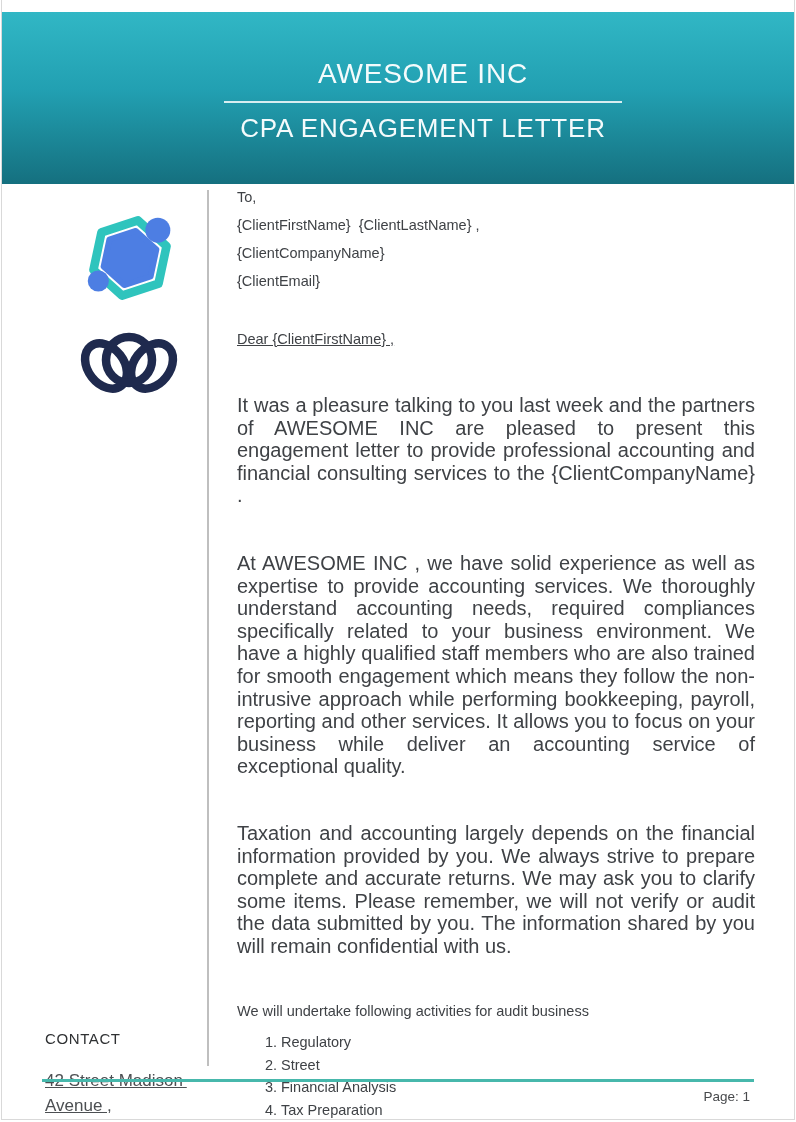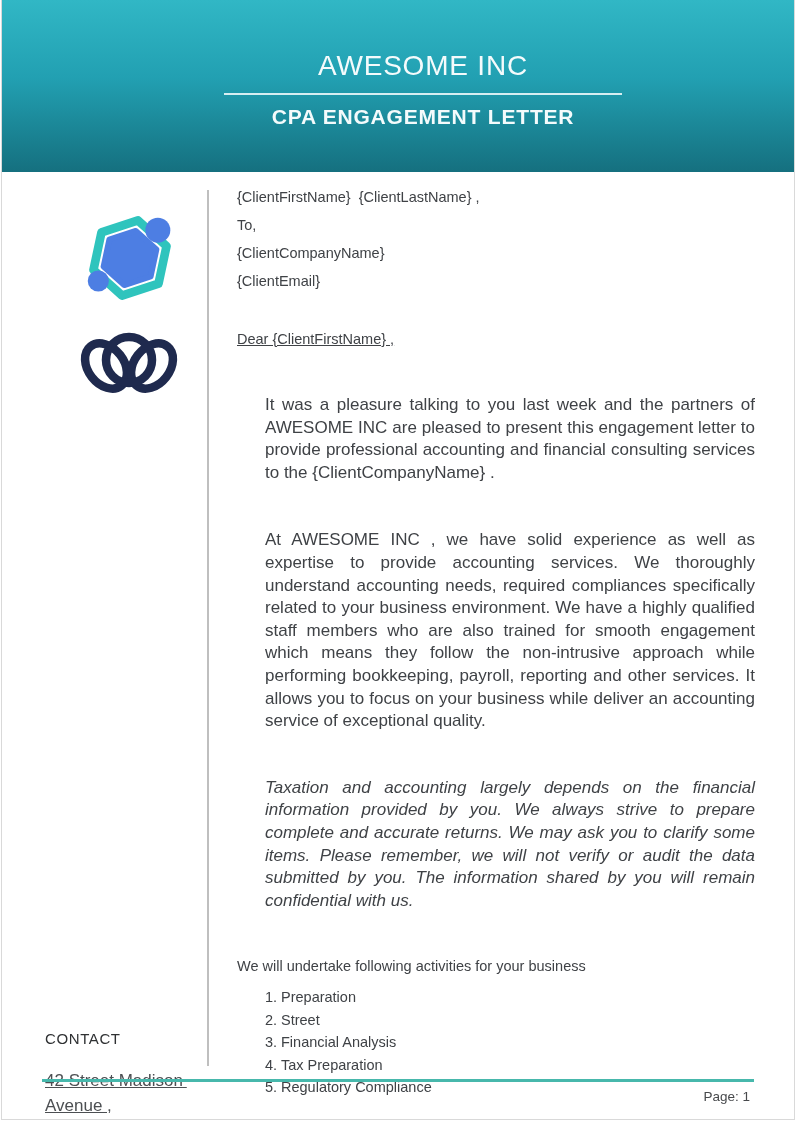--- a/index.html
+++ b/index.html
@@ -8,33 +8,33 @@
     width: 796px; height: 1122px;
     font-family: "Liberation Sans", "DejaVu Sans", sans-serif;
     position: relative; overflow: hidden;
   }
   .page {
     position: absolute; left: 1px; top: 0; width: 794px; height: 1120px;
     background: #fff; border: 1px solid #d9d9d9; border-top: none;
   }
   
   .header {
-    position: absolute; left: 0; top: 0; width: 100%; height: 172px;
+    position: absolute; left: 0; top: 12px; width: 100%; height: 172px;
     background: linear-gradient(180deg, #31b7c5 0%, #22a0b2 45%, #15707f 100%);
     display: flex; flex-direction: column; align-items: center; justify-content: center;
   }
   .header-inner { transform: translateX(25px); display: flex; flex-direction: column; align-items: center; padding-top: 6px; }
   .company-name {
     color: #f4fbfc; font-size: 28px; font-weight: 400; letter-spacing: 0.8px;
   }
   .header-divider {
     width: 398px; height: 2px; background: #d7eef1; margin: 11px 0 10px 0;
   }
   .letter-title {
-    color: #f4fbfc; font-size: 21px; font-weight: 700; letter-spacing: 0.8px;
+    color: #f4fbfc; font-size: 26px; font-weight: 400; letter-spacing: 0.8px;
   }
   
   .sidebar { position: absolute; left: 0; top: 172px; width: 206px; height: 908px; }
   .logo-hex { position: absolute; left: 80px; top: 38px; width: 96px; height: 96px; }
   .logo-rings { position: absolute; left: 74px; top: 156px; width: 106px; height: 72px; }
   .divider-v {
     position: absolute; left: 205px; top: 190px; width: 2px; height: 876px;
     background: #bfbfbf;
   }
   .contact { position: absolute; left: 43px; top: 858px; width: 160px; }
@@ -46,25 +46,25 @@
     font-size: 17px; color: #4c4f52; line-height: 25.3px; white-space: pre-wrap; text-decoration: underline;
   }
   
   .content {
     position: absolute; left: 235px; top: 190px; width: 518px;
     color: #3f4246;
   }
   .to-line { font-size: 14.5px; line-height: 15px; margin-bottom: 13px; white-space: pre-wrap; }
   .salutation { font-size: 14.5px; line-height: 15px; margin-top: 43px; white-space: pre-wrap; text-decoration: underline; }
   .body-paragraph {
-    font-size: 17px; line-height: 22.6px; text-align: justify; white-space: pre-wrap; margin-left: 28px;
+    font-size: 20px; line-height: 22.6px; text-align: justify; white-space: pre-wrap;
   }
   .p1 { margin-top: 47px; }
   .p2 { margin-top: 45px; }
-  .p3 { margin-top: 44px; font-style: italic; }
+  .p3 { margin-top: 44px; }
   .activities-intro { font-size: 14.5px; line-height: 15px; margin-top: 47px; }
   .activities-list { margin-top: 12px; padding-left: 44px; }
   .activities-list li {
     font-size: 14.5px; line-height: 22.5px; color: #3f4246;
   }
   
   .footer-line {
     position: absolute; left: 40px; top: 1079px; width: 712px; height: 3px;
     background: #47b8ac;
   }
@@ -107,34 +107,34 @@
       <div class="contact-heading">CONTACT</div>
       <div class="contact-line">42 Street Madison Avenue ,</div>
       <div class="contact-line">United States  - 10001</div>
 
     </div>
   </div>
 
   <div class="divider-v"></div>
 
   <div class="content">
+    <div class="to-line">To,</div>
     <div class="to-line">{ClientFirstName}  {ClientLastName} ,</div>
-    <div class="to-line">To,</div>
     <div class="to-line">{ClientCompanyName}</div>
     <div class="to-line">{ClientEmail}</div>
 
     <div class="salutation">Dear {ClientFirstName} ,</div>
 
     <p class="body-paragraph p1">It was a pleasure talking to you last week and the partners of AWESOME INC are pleased to present this engagement letter to provide professional accounting and financial consulting services to the {ClientCompanyName} .</p>
     <p class="body-paragraph p2">At AWESOME INC , we have solid experience as well as expertise to provide accounting services. We thoroughly understand accounting needs, required compliances specifically related to your business environment. We have a highly qualified staff members who are also trained for smooth engagement which means they follow the non-intrusive approach while performing bookkeeping, payroll, reporting and other services. It allows you to focus on your business while deliver an accounting service of exceptional quality.</p>
     <p class="body-paragraph p3">Taxation and accounting largely depends on the financial information provided by you. We always strive to prepare complete and accurate returns. We may ask you to clarify some items. Please remember, we will not verify or audit the data submitted by you. The information shared by you will remain confidential with us.</p>
 
-    <div class="activities-intro">We will undertake following activities for your business</div>
+    <div class="activities-intro">We will undertake following activities for audit business</div>
     <ol class="activities-list">
-      <li>Preparation</li>
+      <li>Regulatory</li>
       <li>Street</li>
       <li>Financial Analysis</li>
       <li>Tax Preparation</li>
       <li>Regulatory Compliance</li>
     </ol>
   </div>
 
   <div class="footer-line"></div>
   <div class="page-number">Page: 1</div>
 

